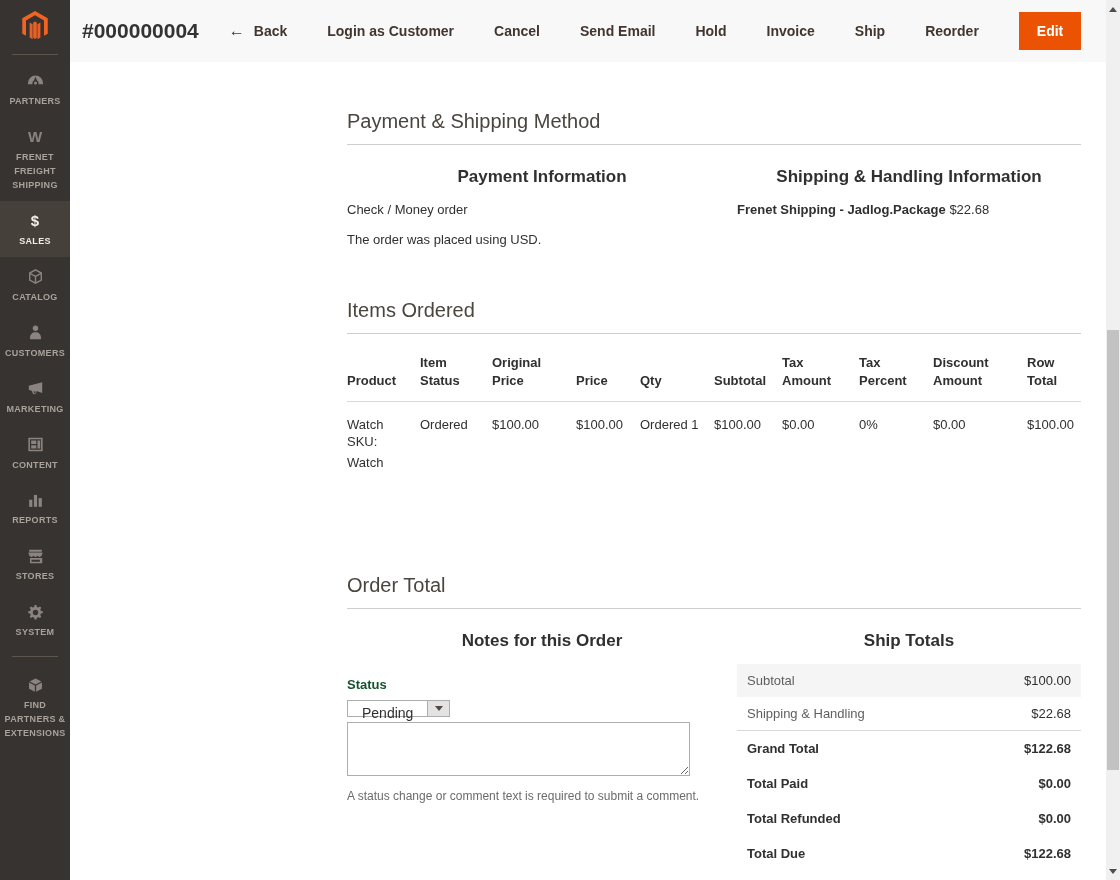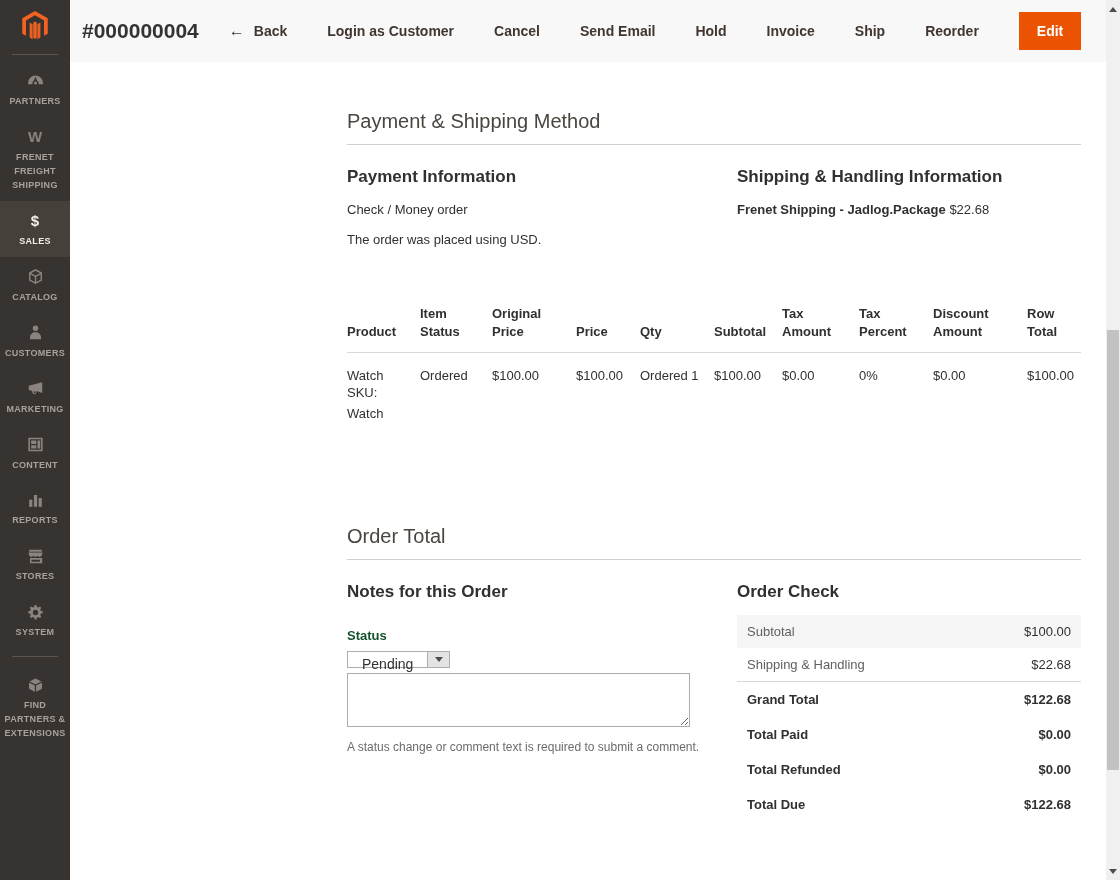--- a/index.html
+++ b/index.html
@@ -35,21 +35,21 @@
   .hdr-link { font-size:14px; font-weight:600; color:#41362f; cursor:pointer; white-space:nowrap; display:flex; align-items:center; gap:9px; }
   .back-arrow { font-size:16px; line-height:1; color:#41362f; }
   .btn-primary { background:#eb5202; border:1px solid #eb5202; color:#fff; font-size:14px; font-weight:600; padding:10px 17px; cursor:pointer; font-family:"Liberation Sans", sans-serif; }
 
   
   .content { padding:48px 25px 40px 277px; }
   .section-title { font-size:20px; font-weight:400; color:#4a453f; padding-bottom:11px; border-bottom:1px solid #cfcfcf; }
   .cols { display:flex; margin-top:22px; }
   .col-left { flex:0 0 390px; width:390px; }
   .col-right { flex:1; min-width:0; }
-  .sub-heading { font-size:17px; font-weight:700; color:#303030; }
+  .sub-heading { font-size:17px; font-weight:700; color:#303030;text-align:center; }
   .line { font-size:13px; color:#303030; margin-top:15px; }
   .ship-method b { font-weight:700; }
 
   .section-items { margin-top:52px; }
   table.items { width:100%; border-collapse:collapse; margin-top:14px; table-layout:fixed; }
   table.items th { font-size:13px; font-weight:700; color:#303030; text-align:left; vertical-align:bottom;
                    padding:6px 8px 12px 0; border-bottom:1px solid #d9d9d9; line-height:1.35; }
   table.items td { font-size:13px; color:#303030; vertical-align:top; padding:15px 8px 4px 0; }
   .sku-block { line-height:1.6; }
 
@@ -219,20 +219,21 @@
           <h3 class="sub-heading">Shipping &amp; Handling Information</h3>
           <p class="line ship-method">
             <b>Frenet Shipping - Jadlog.Package</b>
             <span>$22.68</span>
           </p>
         </div>
       </div>
     </section>
 
     <section class="section-items">
+      <h2 class="section-title">Items Ordered</h2>
       <table class="items">
         <colgroup>
           <col style="width:73px">
             <col style="width:72px">
             <col style="width:84px">
             <col style="width:64px">
             <col style="width:74px">
           <col style="width:68px">
             <col style="width:77px">
             <col style="width:74px">
@@ -295,21 +296,21 @@
 
           <div class="hint">A status change or comment text is required to submit a comment.</div>
 
           
           
 
           
         </div>
 
         <div class="col-right">
-          <h3 class="sub-heading totals-head">Order Check</h3>
+          <h3 class="sub-heading totals-head">Ship Totals</h3>
 
           <div class="totals-row shaded">
             <span class="t-label">Subtotal</span>
             <span class="t-value">$100.00</span>
           </div>
           <div class="totals-row bordered">
             <span class="t-label">Shipping &amp; Handling</span>
             <span class="t-value">$22.68</span>
           </div>
           <div class="totals-row bold">

